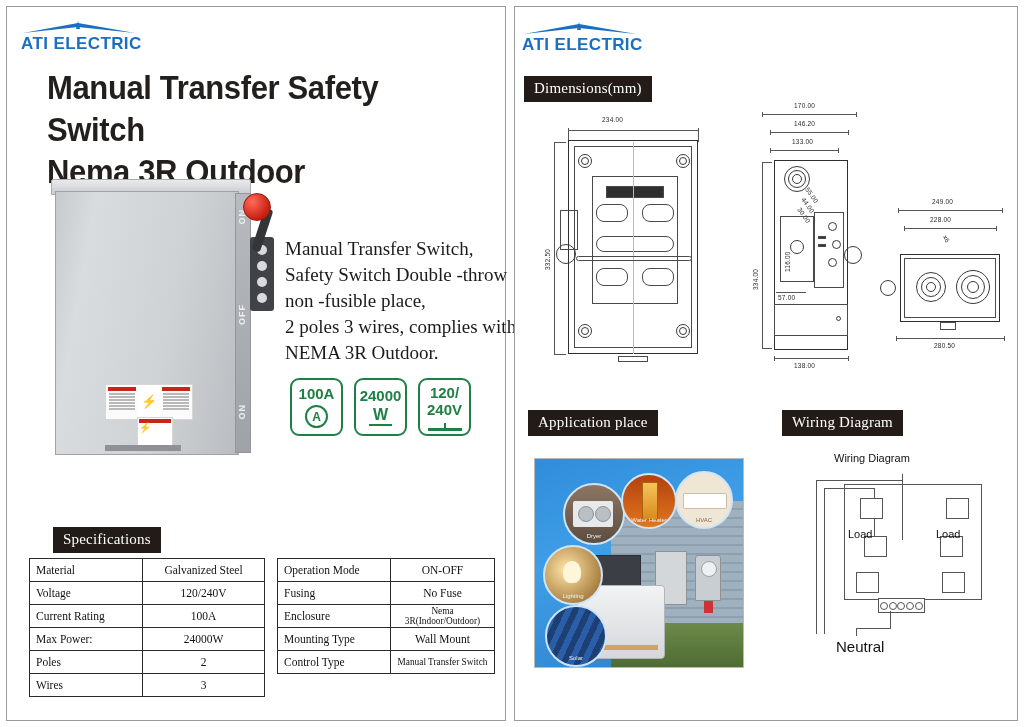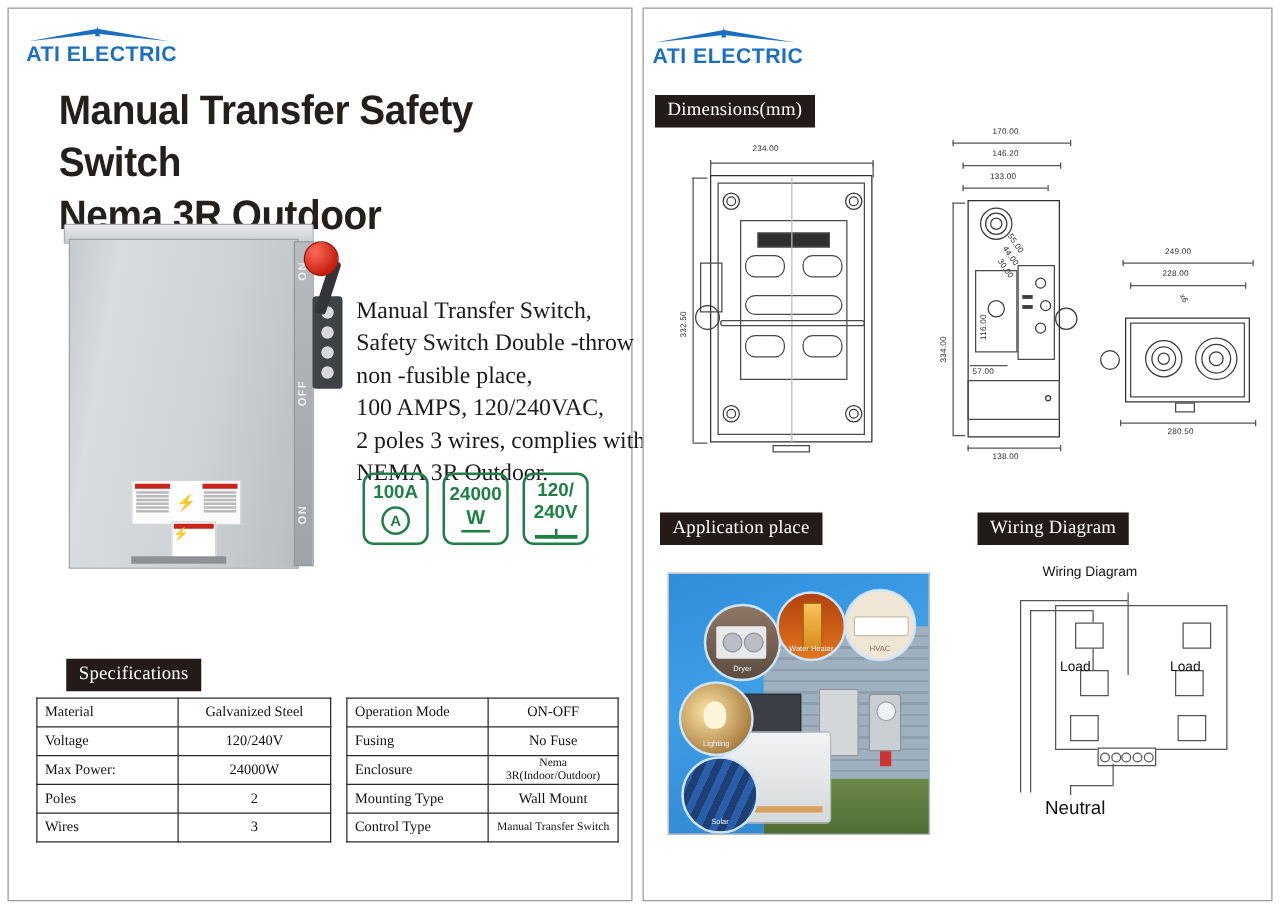--- a/index.html
+++ b/index.html
@@ -193,21 +193,20 @@
         <div class="bolt">⚡</div>
       </div>
       <div class="prod-bottom"></div>
     </div>
 
 
     <div class="desc">
       <span>Manual Transfer Switch,</span>
       <span>Safety Switch Double -throw</span>
       <span>non -fusible  place,</span>
-      <span>100 AMPS, 120/240VAC,</span>
       <span>2 poles 3 wires, complies with</span>
       <span>NEMA 3R Outdoor.</span>
     </div>
 
     <div class="badges">
       <div class="badge">
         <div class="b1">100A</div>
         <div class="circA">A</div>
       </div>
       <div class="badge">
@@ -225,20 +224,24 @@
 
     <table class="spec spec-left">
         <tbody>
       <tr>
             <td class="k">Material</td>
             <td class="v">Galvanized Steel</td>
           </tr>
       <tr>
             <td class="k">Voltage</td>
             <td class="v">120/240V</td>
+          </tr>
+      <tr>
+            <td class="k">Current Rating</td>
+            <td class="v">100A</td>
           </tr>
       <tr>
             <td class="k">Max Power:</td>
             <td class="v">24000W</td>
           </tr>
       <tr>
             <td class="k">Poles</td>
             <td class="v">2</td>
           </tr>
       <tr>

